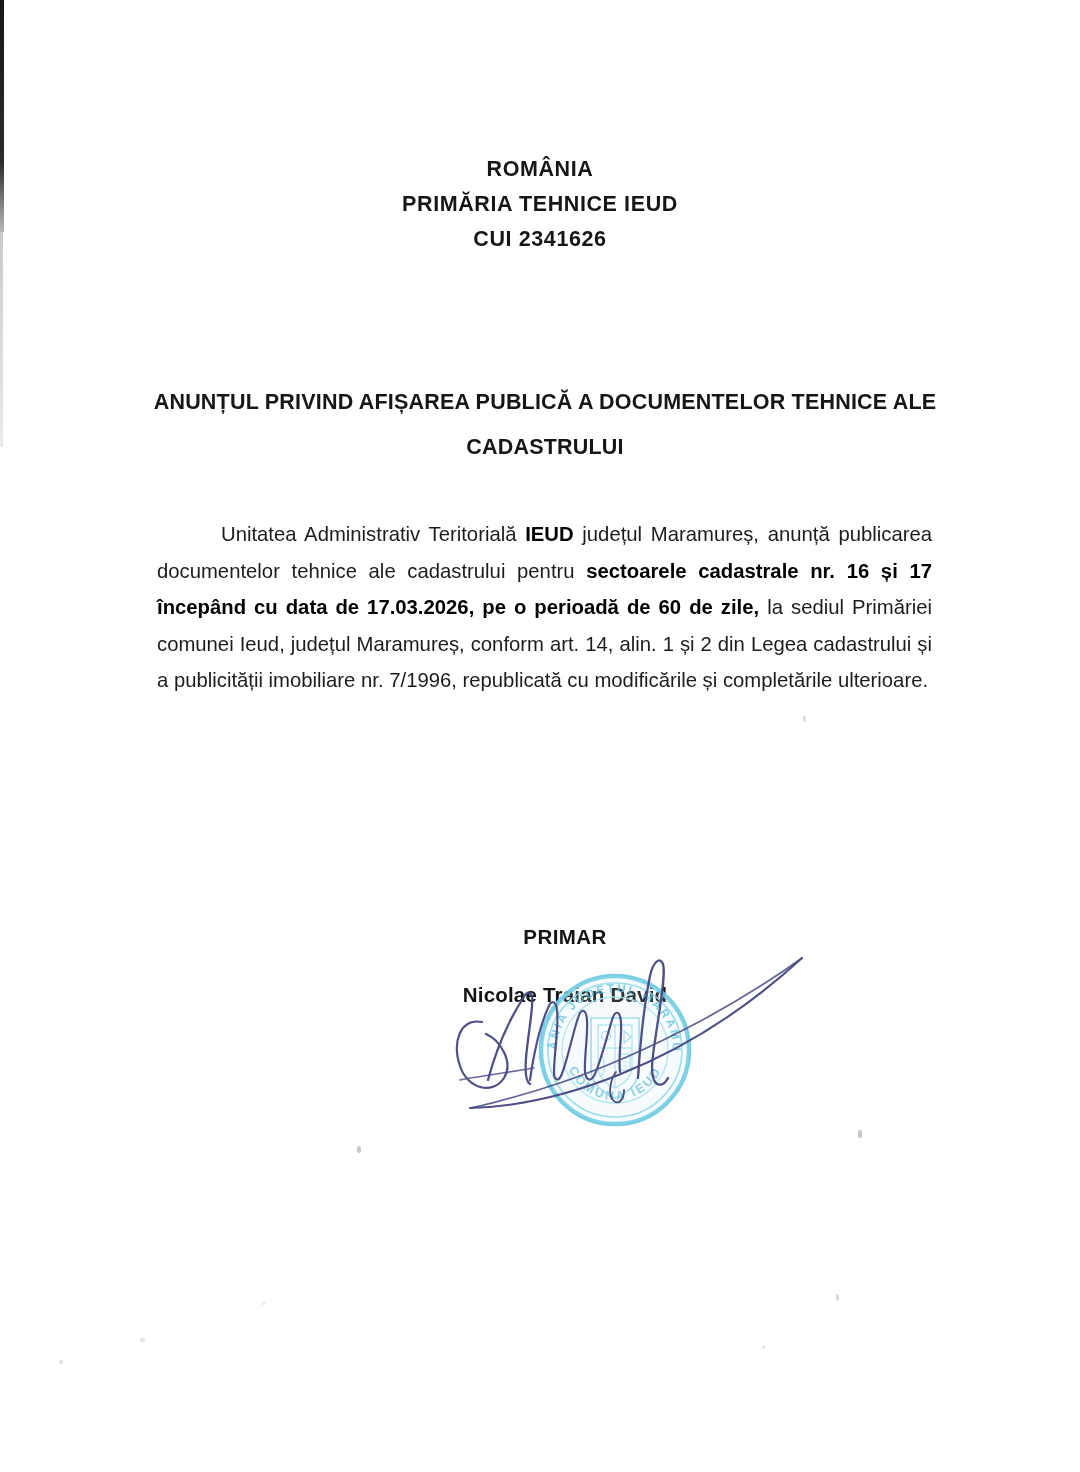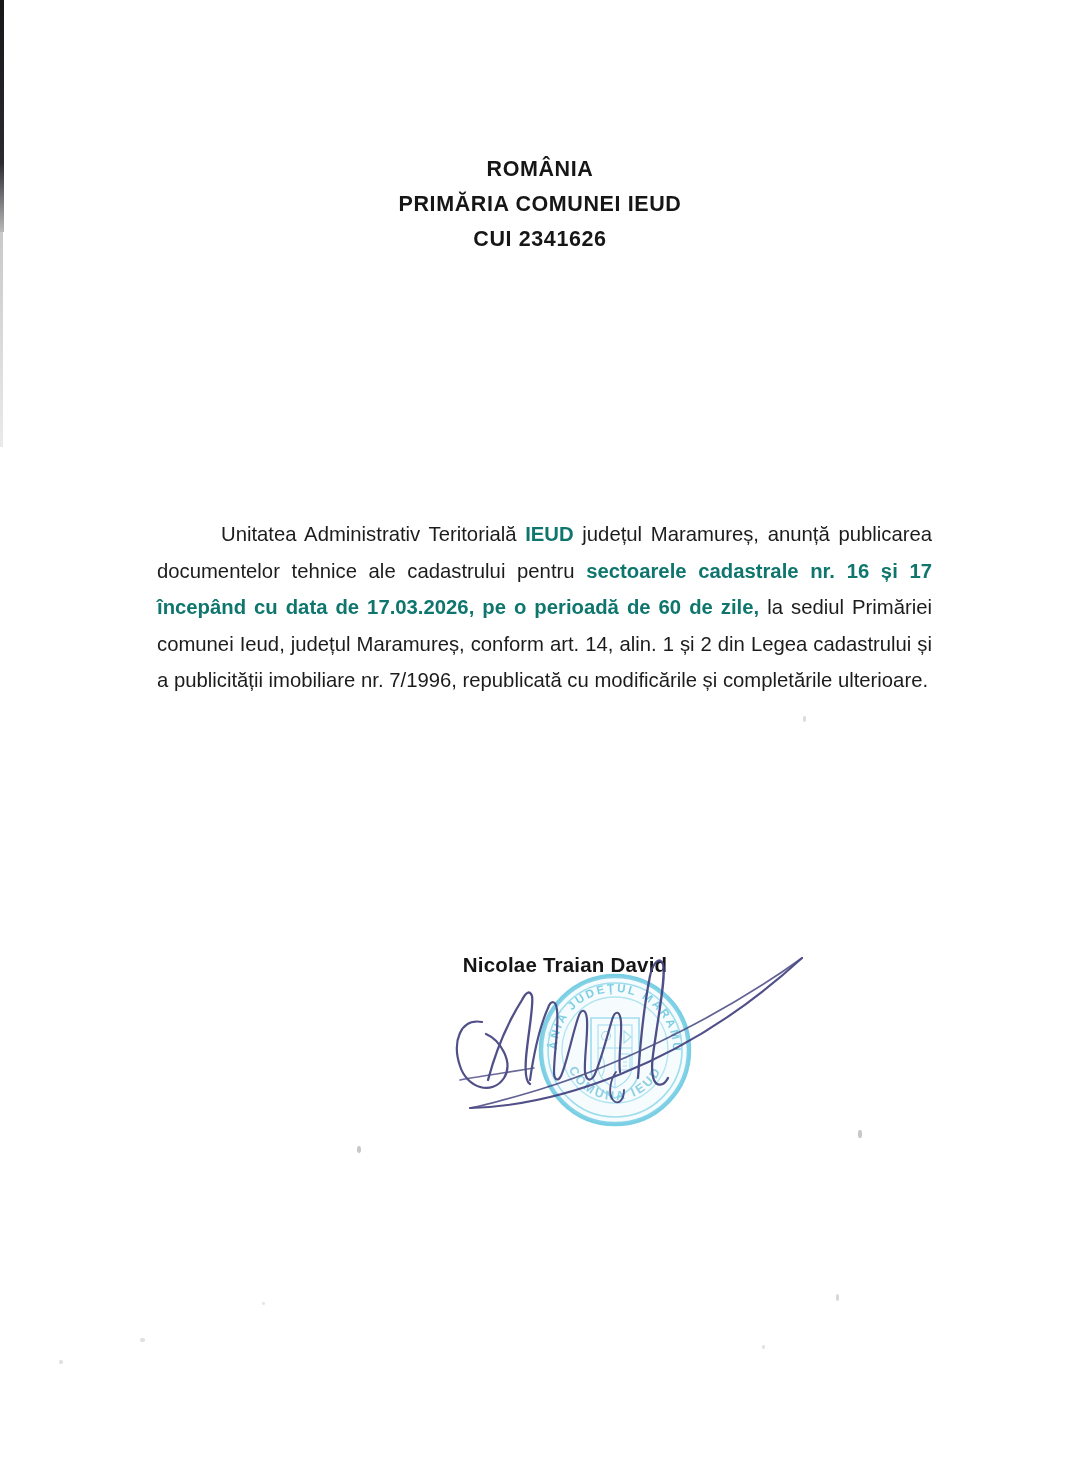--- a/index.html
+++ b/index.html
@@ -89,21 +89,21 @@
     margin: 0 0 22px 0;
     font-size: 20.3px;
     line-height: 36.6px;
     color: #1c1c1c;
     text-align: justify;
     text-indent: 64px;
     -webkit-hyphens: none;
     hyphens: none;
   }
   p.para:last-child { margin-bottom: 0; }
-  p.para b { font-weight: bold; color: #0f766e; }
+  p.para b { font-weight: bold; color: #000000; }
 
   
   .sig-block {
     position: absolute;
     left: 400px;
     top: 922px;
     width: 330px;
     text-align: center;
   }
   .sig-role {
@@ -147,33 +147,35 @@
   <div class="speck" style="left:836px;top:1294px;width:3px;height:7px;opacity:.4;"></div>
   <div class="speck" style="left:140px;top:1338px;width:5px;height:4px;opacity:.3;"></div>
   <div class="speck" style="left:59px;top:1360px;width:4px;height:4px;opacity:.3;"></div>
   <div class="speck" style="left:262px;top:1302px;width:3px;height:3px;opacity:.25;"></div>
   <div class="speck" style="left:762px;top:1345px;width:3px;height:4px;opacity:.28;"></div>
 
   <div class="doc">
 
     <div class="header">
       <div class="hline">ROMÂNIA</div>
-      <div class="hline">PRIMĂRIA COMUNEI IEUD</div>
+      <div class="hline">PRIMĂRIA TEHNICE IEUD</div>
       <div class="hline">CUI 2341626</div>
     </div>
 
+    <div class="title">ANUNȚUL PRIVIND AFIȘAREA PUBLICĂ A DOCUMENTELOR TEHNICE ALE CADASTRULUI</div>
 
     <div class="body-area">
 
       <p class="para"><span>Unitatea Administrativ Teritorială </span><b>IEUD</b><span> județul Maramureș, anunță publicarea documentelor tehnice ale cadastrului pentru </span><b>sectoarele cadastrale nr. 16 și 17 începând cu data de 17.03.2026, pe o perioadă de 60 de zile,</b><span> la sediul Primăriei comunei Ieud, județul Maramureș, conform art. 14, alin. 1 și 2 din Legea cadastrului și a publicității imobiliare nr. 7/1996, republicată cu modificările și completările ulterioare.</span></p>
 
 
     </div>
 
     <div class="sig-block">
+      <div class="sig-role">PRIMAR</div>
       <div class="sig-name">Nicolae Traian David</div>
     </div>
 
     <div class="stamp-layer">
       <svg width="430" height="230" viewBox="0 0 430 230" xmlns="http://www.w3.org/2000/svg">
 
         <g opacity="0.92">
           <circle cx="185" cy="120" r="74" fill="none" stroke="#6ECBE2" stroke-width="4.5"></circle>
           <circle cx="185" cy="120" r="67" fill="none" stroke="#8FD9EA" stroke-width="1.6"></circle>
           <circle cx="185" cy="120" r="53" fill="none" stroke="#A8E2EF" stroke-width="1.3"></circle>

